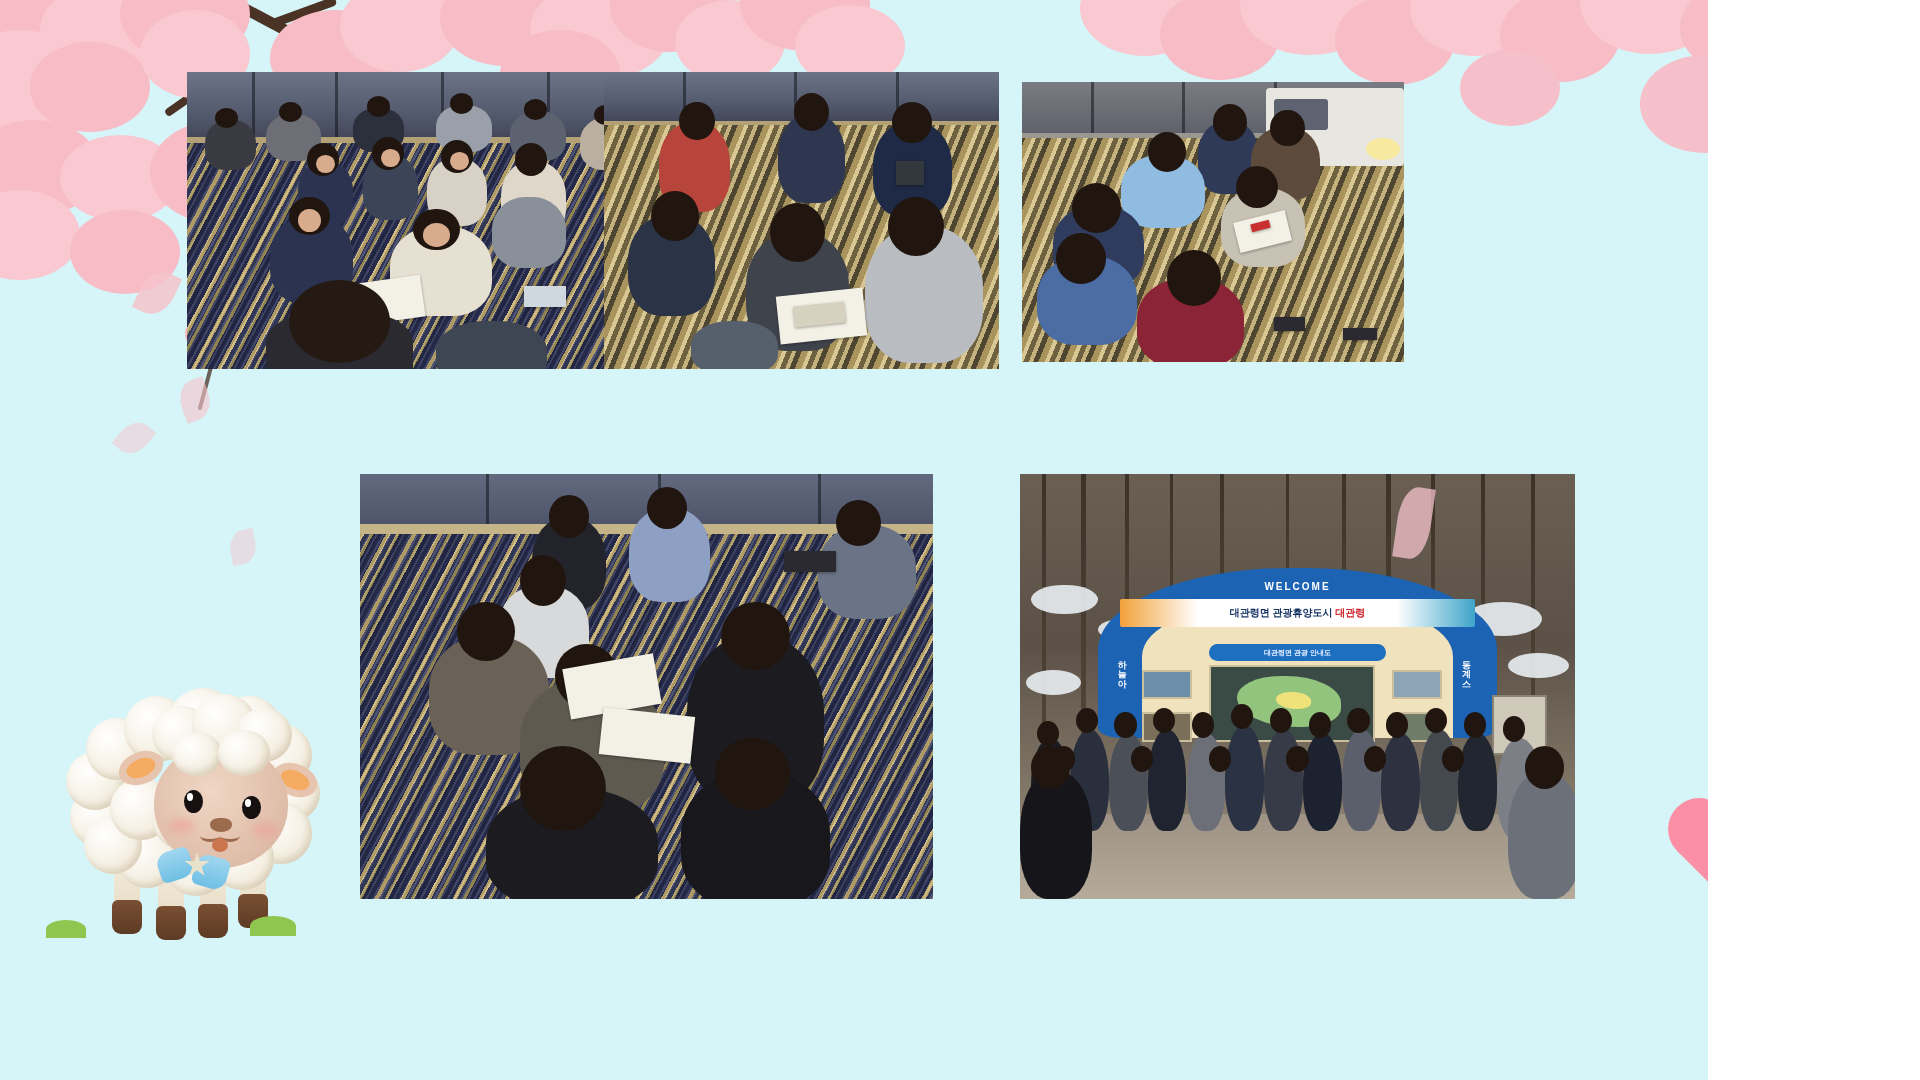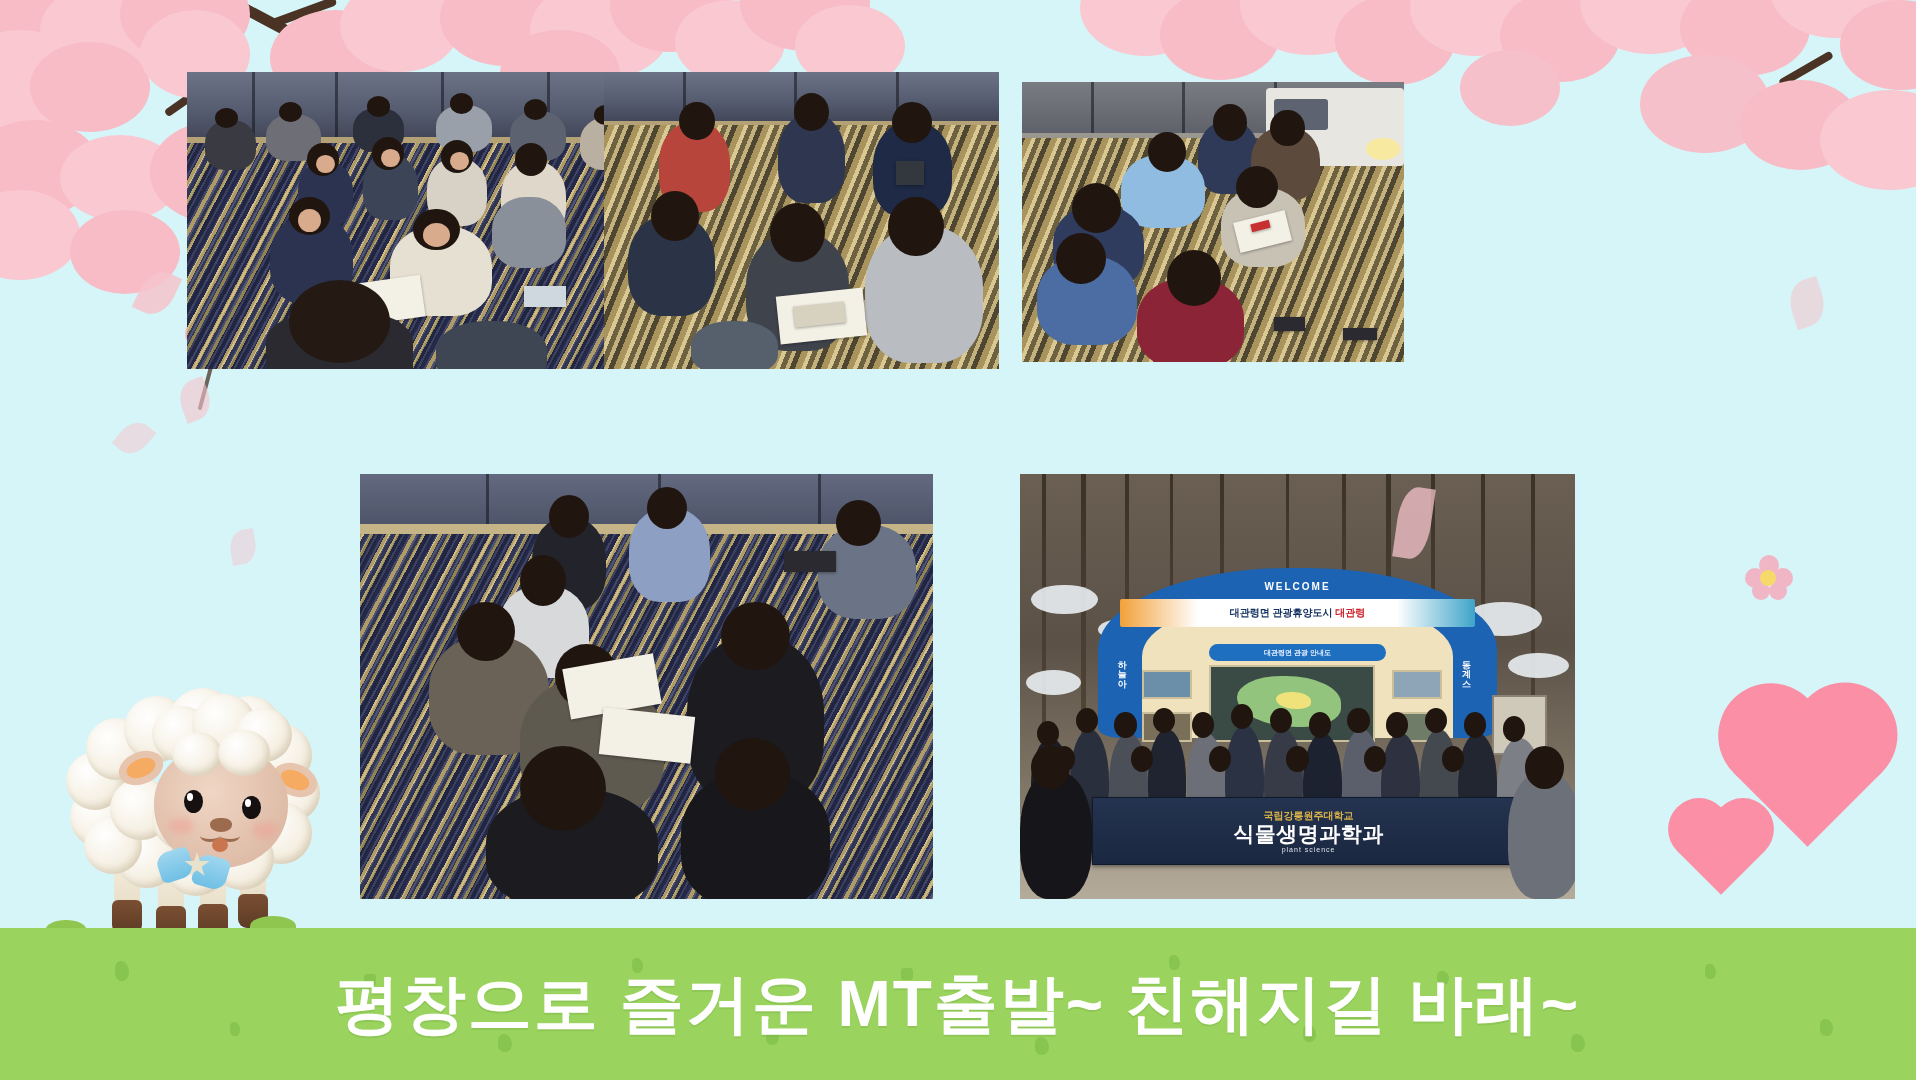--- a/index.html
+++ b/index.html
@@ -3,21 +3,21 @@
 <meta charset="utf-8">
 <title>MT Photo Collage</title>
 <style>
   * { margin:0; padding:0; box-sizing:border-box; }
   html,body{
     width:1920px; height:1080px; overflow:hidden;
     font-family:"Liberation Sans", sans-serif;
   }
   #stage{
     position:relative;
-    width:1916px; height:1080px;
+    width:1708px; height:1080px;
     background:#d6f5f8;
     overflow:hidden;
   }
 
   
   .blossom-cluster{ position:absolute; pointer-events:none; }
   .petal-blob{
     position:absolute;
     background:#f7bcc6;
     border-radius:50%;
@@ -592,25 +592,20 @@
       <div class="head" style="left:87%;top:57%;width:4%;height:6%;"></div>
 
       <div class="head" style="left:6%;top:64%;width:4%;height:6%;"></div>
       <div class="head" style="left:20%;top:64%;width:4%;height:6%;"></div>
       <div class="head" style="left:34%;top:64%;width:4%;height:6%;"></div>
       <div class="head" style="left:48%;top:64%;width:4%;height:6%;"></div>
       <div class="head" style="left:62%;top:64%;width:4%;height:6%;"></div>
       <div class="head" style="left:76%;top:64%;width:4%;height:6%;"></div>
     </div>
 
-    <div class="banner" style="left:13%;top:76%;width:78%;height:16%;">
-      <div class="b-top" style="font-size:10px;">국립강릉원주대학교</div>
-      <div class="b-main" style="font-size:21px;line-height:1.05;">식물생명과학과</div>
-      <div class="b-sub" style="font-size:7px;letter-spacing:1px;">plant science</div>
-    </div>
 
     <div class="p" style="left:0%;top:70%;width:13%;height:30%;background:#15151a;"></div>
     <div class="head" style="left:2%;top:64%;width:7%;height:10%;"></div>
     <div class="p" style="left:88%;top:70%;width:13%;height:30%;background:#6c7079;"></div>
     <div class="head" style="left:91%;top:64%;width:7%;height:10%;"></div>
 
     <div class="soft-petal" style="left:68%;top:3%;width:34px;height:72px;transform:rotate(8deg);opacity:.75;border-radius:50% 0 50% 0;"></div>
   </div>
 
   <div id="sheep">
@@ -670,31 +665,14 @@
     <div class="tongue" style="left:172px;top:178px;width:16px;height:14px;"></div>
 
     <div class="bow" style="left:118px;top:190px;width:34px;height:30px;transform:rotate(-18deg);"></div>
     <div class="bow" style="left:154px;top:196px;width:34px;height:32px;transform:rotate(16deg);"></div>
     <div class="bowknot" style="left:144px;top:192px;width:26px;height:26px;"></div>
   </div>
 
   <div class="grass-tuft" style="left:46px;top:920px;width:40px;height:18px;background:#8fc64f;"></div>
   <div class="grass-tuft" style="left:250px;top:916px;width:46px;height:20px;background:#8fc64f;"></div>
 
-  <div id="footer" style="top:928px;height:152px;">
-    <div class="confetti" style="left:6%;top:22%;width:14px;height:20px;"></div>
-    <div class="confetti" style="left:12%;top:62%;width:10px;height:14px;"></div>
-    <div class="confetti" style="left:19%;top:30%;width:12px;height:12px;border-radius:3px;"></div>
-    <div class="confetti" style="left:26%;top:70%;width:14px;height:18px;"></div>
-    <div class="confetti" style="left:33%;top:20%;width:11px;height:15px;"></div>
-    <div class="confetti" style="left:40%;top:66%;width:13px;height:17px;"></div>
-    <div class="confetti" style="left:47%;top:26%;width:12px;height:12px;border-radius:3px;"></div>
-    <div class="confetti" style="left:54%;top:72%;width:14px;height:18px;"></div>
-    <div class="confetti" style="left:61%;top:18%;width:11px;height:15px;"></div>
-    <div class="confetti" style="left:68%;top:64%;width:13px;height:17px;"></div>
-    <div class="confetti" style="left:75%;top:28%;width:12px;height:14px;"></div>
-    <div class="confetti" style="left:82%;top:70%;width:14px;height:18px;"></div>
-    <div class="confetti" style="left:89%;top:24%;width:11px;height:15px;"></div>
-    <div class="confetti" style="left:95%;top:60%;width:13px;height:17px;"></div>
-    <div id="caption">평창으로 즐거운 MT출발~ 친해지길 바래~</div>
-  </div>
 
 </div>
 
 </body></html>

